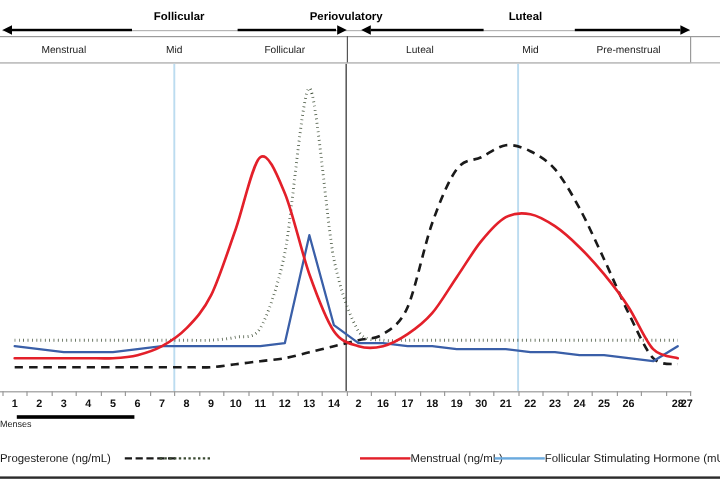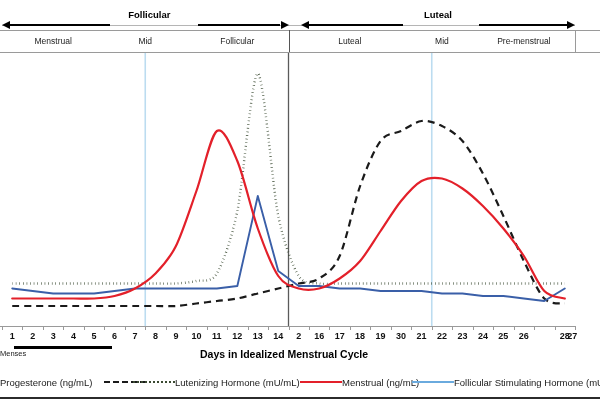--- a/index.html
+++ b/index.html
@@ -72,20 +72,21 @@
   <div class="phase-top" id="phaseTop">
       <div class="phase-top-label" style="left: 89.3429px; width: 120px;">Follicular</div>
       <div class="arrowline" style="left: 0px; top: 24px;">
         <div class="bar" style="left: 10px; width: 100.461px;"></div>
         <div class="head left" style="left: 2px;"></div>
       </div>
       <div class="arrowline" style="left: 0px; top: 24px;">
         <div class="bar" style="left: 198.457px; width: 82.0429px;"></div>
         <div class="head right" style="left: 280.5px;"></div>
       </div>
+      <div class="phase-top-label" style="left: 228.5px; width: 120px;">Periovulatory</div>
       <div class="phase-top-label" style="left: 377.889px; width: 120px;">Luteal</div>
       <div class="arrowline" style="left: 0px; top: 24px;">
         <div class="bar" style="left: 308.779px; width: 94.3214px;"></div>
         <div class="head left" style="left: 300.779px;"></div>
       </div>
       <div class="arrowline" style="left: 0px; top: 24px;">
         <div class="bar" style="left: 478.818px; width: 88.1821px;"></div>
         <div class="head right" style="left: 567px;"></div>
       </div>
       <div style="position: absolute; left: 2px; top: 24.5px; width: 573px; height: 1px; background: rgb(181, 181, 181); z-index: -1;"></div>
@@ -175,36 +176,34 @@
         <div class="daylabel" style="left: 431.982px;">22</div>
         <div class="daylabel" style="left: 452.446px;">23</div>
         <div class="daylabel" style="left: 472.911px;">24</div>
         <div class="daylabel" style="left: 493.375px;">25</div>
         <div class="daylabel" style="left: 513.839px;">26</div>
         <div class="daylabel" style="left: 534.304px; margin-left: 28px;">27</div>
         <div class="daylabel" style="left: 554.768px;">28</div>
       </div>
     <div class="menses-bar" id="mensesBar" style="left: 14.2786px; width: 98.2286px; top: 20px;"></div>
     <div class="menses-text" id="mensesText" style="left: 0px; top: 23px;">Menses</div>
-    <div class="axis-title" id="axisTitle" style="left: 200px; top: 22px;">Days in Idealized Menstrual Cycle</div>
   </div>
 
   <div class="legend">
     <div id="legendItems">
         <div class="lg-item" style="left: 0px; gap: 12px;">
           <span class="lg-text">Progesterone (ng/mL)</span>
           <span class="sw dashed">
             <i style="border-top-color: rgb(26, 26, 26);"></i>
           </span>
         </div>
         <div class="lg-item" style="left: 133px;">
           <span class="sw dotted">
             <i style="border-top-color: rgb(58, 74, 50);"></i>
           </span>
-          <span class="lg-text">Lutenizing Hormone (mU/mL)</span>
         </div>
         <div class="lg-item" style="left: 300px;">
           <span class="sw solid">
             <i style="border-top-color: rgb(227, 32, 42);"></i>
           </span>
           <span class="lg-text">Menstrual (ng/mL)</span>
         </div>
         <div class="lg-item" style="left: 412px;">
           <span class="sw solid">
             <i style="border-top-color: rgb(106, 170, 222);"></i>

